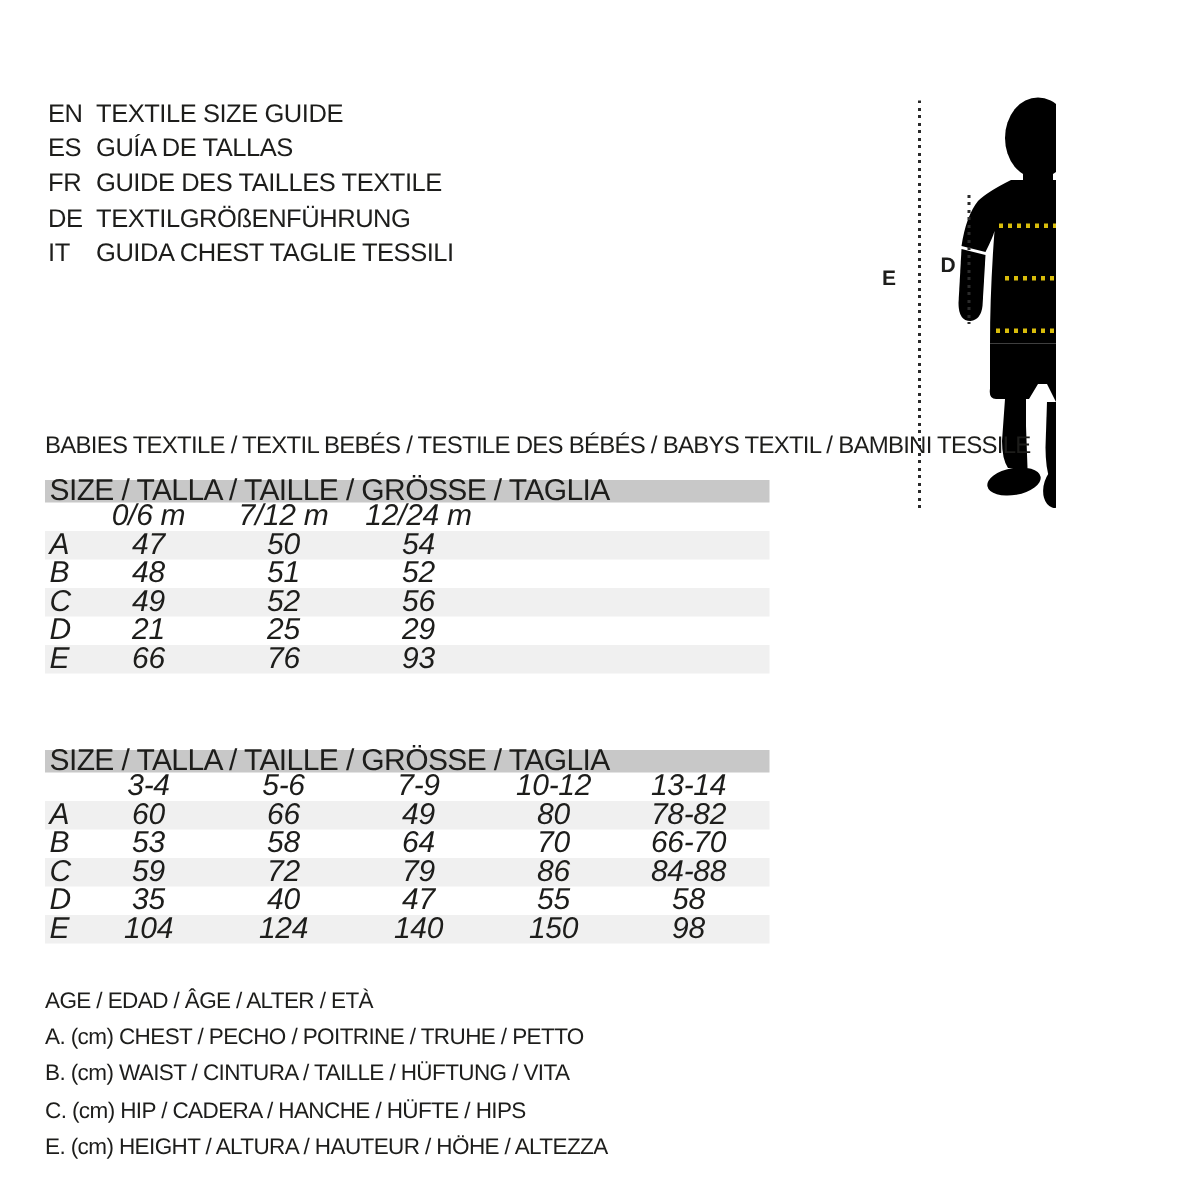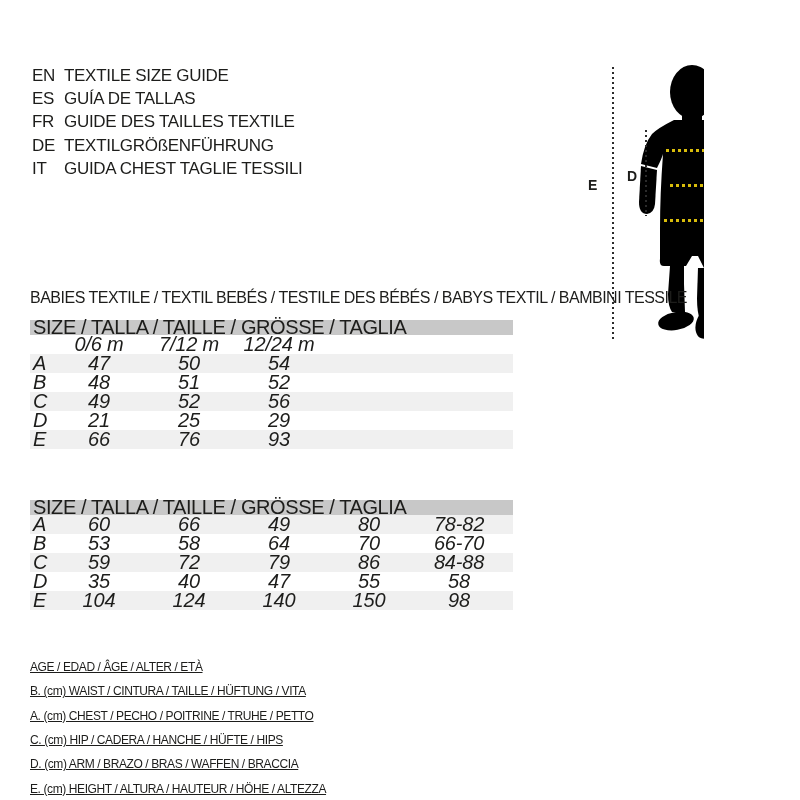--- a/index.html
+++ b/index.html
@@ -43,21 +43,21 @@
   #babies-table{top:296px;}
   #children-table{top:476px;}
   .size-bar{height:15px; background:var(--size_bar_gray,#c8c8c8); display:flex; align-items:center;
     padding-left:3px; box-sizing:border-box; letter-spacing:-0.4px;}
   .trow{display:flex; height:19px; align-items:center;font-style:italic;}
   .trow.zebra{background:var(--zebra_row_gray,#f0f0f0);}
   .c{width:90px; flex:0 0 90px; text-align:center;}
   .lbl{width:24px; flex:0 0 24px; text-align:left; padding-left:3px; box-sizing:border-box;}
   
   .legend{position:absolute; left:30px; top:631px;}
-  .legend-line{display:flex; align-items:center; height:24.3px; font-size:12px; letter-spacing:-0.4px; white-space:nowrap;text-decoration:underline;}
+  .legend-line{display:flex; align-items:center; height:24.3px; font-size:15px; letter-spacing:-0.4px; white-space:nowrap;}
 </style>
 </head>
 <body>
 
 <div id="canvas">
 
   <div class="lang-block">
     <div class="lang-row">
       <span class="lang-code">EN</span>
       <span>TEXTILE SIZE GUIDE</span>
@@ -150,20 +150,28 @@
       <span class="c">66</span>
       <span class="c">76</span>
       <span class="c">93</span>
     </div>
   </div>
 
   <div class="table" id="children-table">
     <div class="size-bar">
       <span>SIZE / TALLA / TAILLE / GRÖSSE / TAGLIA</span>
     </div>
+    <div class="trow">
+      <span class="lbl"></span>
+      <span class="c">3-4</span>
+      <span class="c">5-6</span>
+      <span class="c">7-9</span>
+      <span class="c">10-12</span>
+      <span class="c">13-14</span>
+    </div>
     <div class="trow zebra">
       <span class="lbl">A</span>
       <span class="c">60</span>
       <span class="c">66</span>
       <span class="c">49</span>
       <span class="c">80</span>
       <span class="c">78-82</span>
     </div>
     <div class="trow">
       <span class="lbl">B</span>
@@ -194,20 +202,19 @@
       <span class="c">104</span>
       <span class="c">124</span>
       <span class="c">140</span>
       <span class="c">150</span>
       <span class="c">98</span>
     </div>
   </div>
 
   <div class="legend">
     <div class="legend-line">AGE / EDAD / ÂGE / ALTER / ETÀ</div>
+    <div class="legend-line">A. (cm) CHEST / PECHO / POITRINE / TRUHE / PETTO</div>
     <div class="legend-line">B. (cm) WAIST / CINTURA / TAILLE / HÜFTUNG / VITA</div>
-    <div class="legend-line">A. (cm) CHEST / PECHO / POITRINE / TRUHE / PETTO</div>
     <div class="legend-line">C. (cm) HIP / CADERA / HANCHE / HÜFTE / HIPS</div>
-    <div class="legend-line">D. (cm) ARM / BRAZO / BRAS / WAFFEN / BRACCIA</div>
     <div class="legend-line">E. (cm) HEIGHT / ALTURA / HAUTEUR / HÖHE / ALTEZZA</div>
   </div>
 
 </div>
 
 </body></html>

